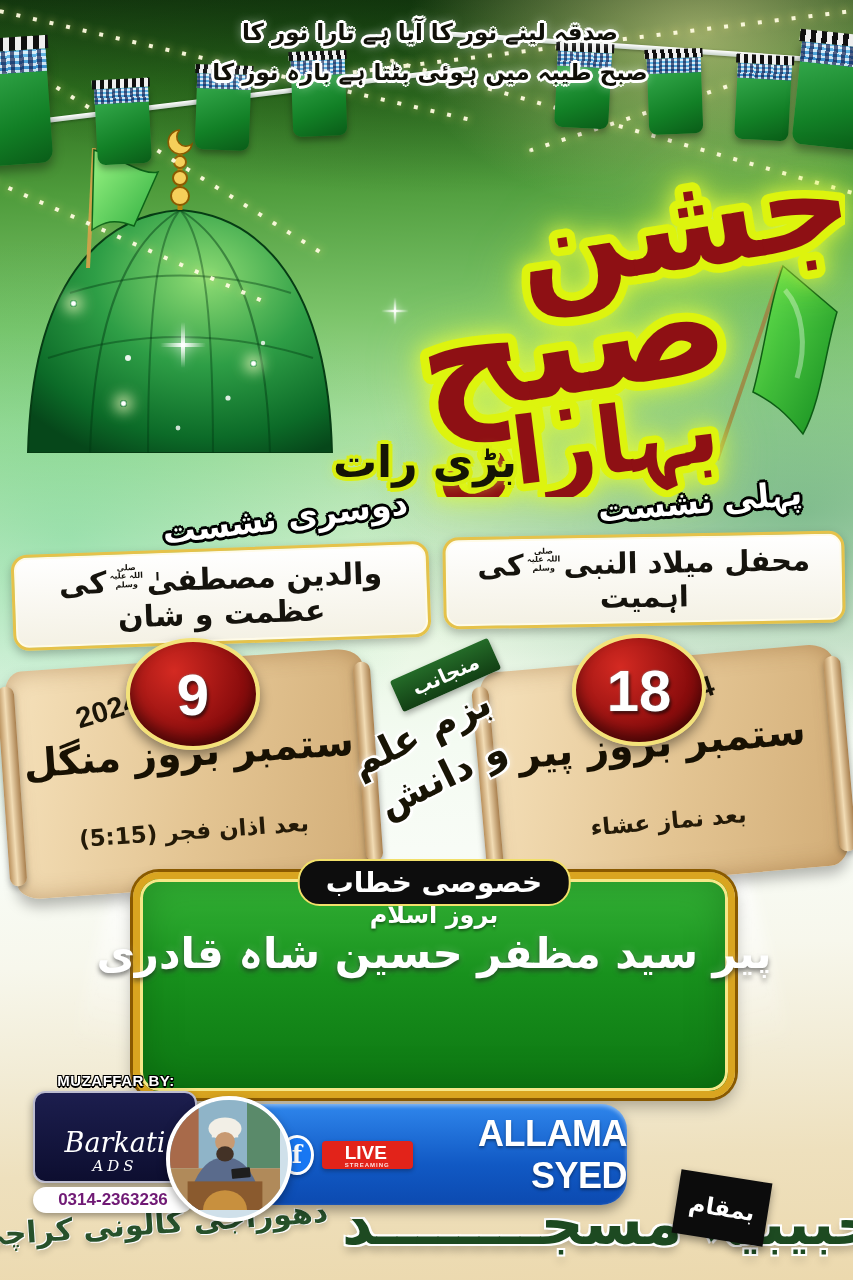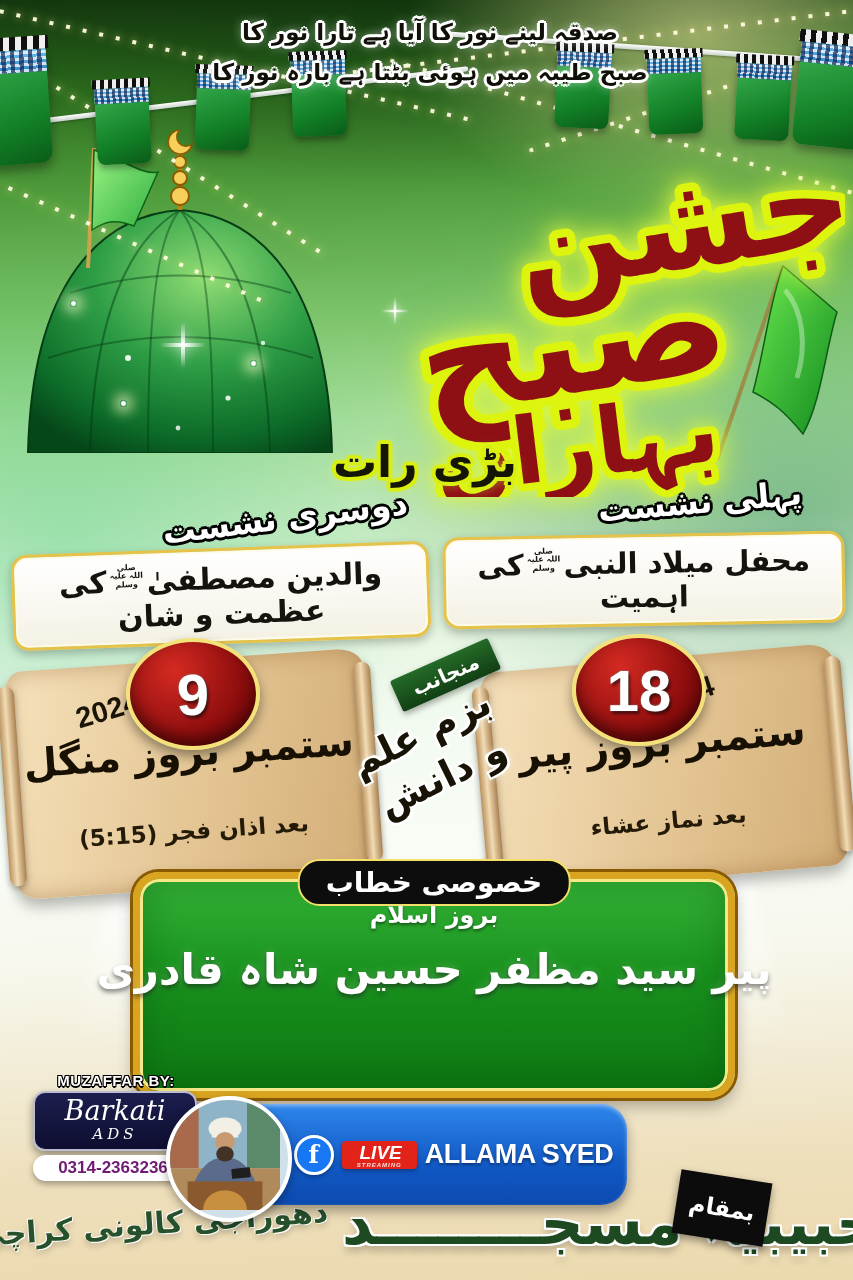--- a/index.html
+++ b/index.html
@@ -75,46 +75,46 @@
   .orgName{z-index:4;font-size:38px;font-weight:bold;color:#181405;text-align:center;line-height:1.3;
     text-shadow:-2px -2px 0 #fff,2px -2px 0 #fff,-2px 2px 0 #fff,2px 2px 0 #fff,0 0 8px #fff;}
   
   .banner{left:133px;top:872px;width:588px;height:212px;z-index:4;border-radius:26px;
     background:linear-gradient(180deg,#35b437,#18911d 45%,#0d7712);
     border:7px solid #d9a520;box-shadow:0 0 0 3px #8a5a00,0 8px 16px rgba(0,0,0,.3), inset 0 0 0 3px #f6e788, inset 0 0 40px rgba(0,60,0,.35);
     display:flex;flex-direction:column;align-items:center;}
   .tagPill{position:absolute;top:-20px;left:50%;transform:translateX(-50%);background:#0d0d0d;color:#fff;
     font-size:28px;font-weight:bold;padding:5px 26px;border-radius:22px;border:2px solid #f2e06a;white-space:nowrap;z-index:5;}
   .bannerHon{margin-top:22px;color:#fff;font-size:24px;font-weight:bold;text-shadow:0 2px 3px rgba(0,0,0,.45);}
-  .bannerName{margin-top:16px;color:#fff;font-size:42px;font-weight:bold;white-space:nowrap;
+  .bannerName{margin-top:0;color:#fff;font-size:42px;font-weight:bold;white-space:nowrap;
     text-shadow:0 3px 5px rgba(0,0,0,.5),0 0 10px rgba(255,255,255,.25);}
   .ray{position:absolute;width:140px;height:200px;z-index:3;background:linear-gradient(180deg,rgba(255,255,255,.85),rgba(255,255,255,0));filter:blur(6px);}
   
   .desLabel{font-family:"Liberation Sans",sans-serif;font-size:15px;font-weight:bold;color:#fff;letter-spacing:.5px;
     text-shadow:-1px -1px 0 #000,1px -1px 0 #000,-1px 1px 0 #000,1px 1px 0 #000,0 2px 0 #000;}
   .desBox{margin-top:2px;width:160px;background:linear-gradient(#1c1e4e,#0d0e30);border:2px solid #bcbcd0;border-radius:12px;
     text-align:center;color:#fff;padding:4px 0 6px;box-shadow:0 4px 8px rgba(0,0,0,.4);}
-  .desBrand{font-family:"DejaVu Serif",serif;font-style:italic;font-size:27px;line-height:1.05;}
+  .desBrand{font-family:"DejaVu Serif",serif;font-style:italic;font-size:27px;line-height:1.05;margin-top:32px;}
   .desSub{font-family:"DejaVu Serif",serif;font-style:italic;font-size:15px;letter-spacing:4px;}
   .desPhone{margin-top:4px;width:160px;background:#fff;border-radius:14px;text-align:center;
     font-family:"Liberation Sans",sans-serif;font-size:17px;font-weight:bold;color:#701a75;padding:3px 0;
     box-shadow:0 3px 6px rgba(0,0,0,.35);}
   
   .liveBar{left:218px;top:1104px;width:409px;height:101px;z-index:5;border-radius:26px;
     background:linear-gradient(180deg,#2f86ec,#1159c4 60%,#0c4ab0);
     box-shadow:0 6px 12px rgba(0,0,0,.35), inset 0 2px 4px rgba(255,255,255,.45);
     display:flex;flex-direction:column;justify-content:center;align-items:center;padding-left:62px;box-sizing:border-box;}
   .liveRow{display:flex;align-items:center;gap:8px;}
   .fbCircle{width:34px;height:34px;border-radius:50%;background:#1877f2;border:3px solid #fff;
     display:flex;align-items:center;justify-content:center;color:#fff;font-family:"DejaVu Serif",serif;
     font-weight:bold;font-size:24px;line-height:1;box-shadow:0 2px 4px rgba(0,0,0,.3);}
-  .liveBadge{background:#e2231a;border-radius:4px;padding:2px 15px 1px;text-align:right;box-shadow:0 2px 4px rgba(0,0,0,.3);font-style:italic;}
+  .liveBadge{background:#e2231a;border-radius:4px;padding:2px 23px 1px;text-align:left;box-shadow:0 2px 4px rgba(0,0,0,.3);}
   .liveTxt{font-family:"Liberation Sans",sans-serif;color:#fff;font-weight:bold;font-size:19px;line-height:1;}
   .streamTxt{font-family:"Liberation Sans",sans-serif;color:#ffdede;font-weight:bold;font-size:6px;letter-spacing:1px;line-height:1;}
-  .spkLine1{font-family:"Liberation Sans",sans-serif;color:#fff;font-weight:bold;font-size:27px;letter-spacing:-.5px;
+  .spkLine1{font-family:"Liberation Sans",sans-serif;color:#fff;font-weight:bold;font-size:36px;letter-spacing:-.5px;
     text-shadow:0 2px 3px rgba(0,0,0,.4);text-align:right;}
   .spkLine2{font-family:"Liberation Sans",sans-serif;color:#fff;font-weight:bold;font-size:30px;letter-spacing:-.5px;margin-top:2px;
     text-shadow:0 2px 3px rgba(0,0,0,.4);}
   .avatar{left:166px;top:1096px;width:118px;height:118px;border-radius:50%;overflow:hidden;z-index:6;
     border:4px solid #fff;box-shadow:0 4px 10px rgba(0,0,0,.35);background:#cfe0ea;}
   
   .venueBadge{left:676px;top:1176px;width:92px;height:64px;z-index:5;background:#0c0c0c;transform:rotate(9deg);
     display:flex;align-items:center;justify-content:center;color:#fff;font-size:23px;font-weight:bold;
     box-shadow:0 4px 8px rgba(0,0,0,.4);}
   .venueRow{left:0;top:1188px;width:853px;z-index:4;direction:rtl;display:flex;align-items:center;justify-content:center;gap:14px;}

